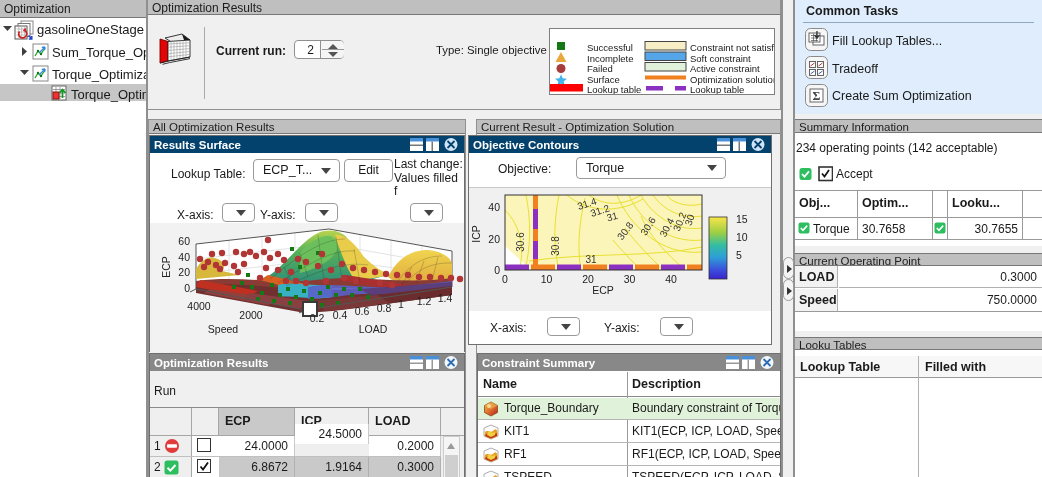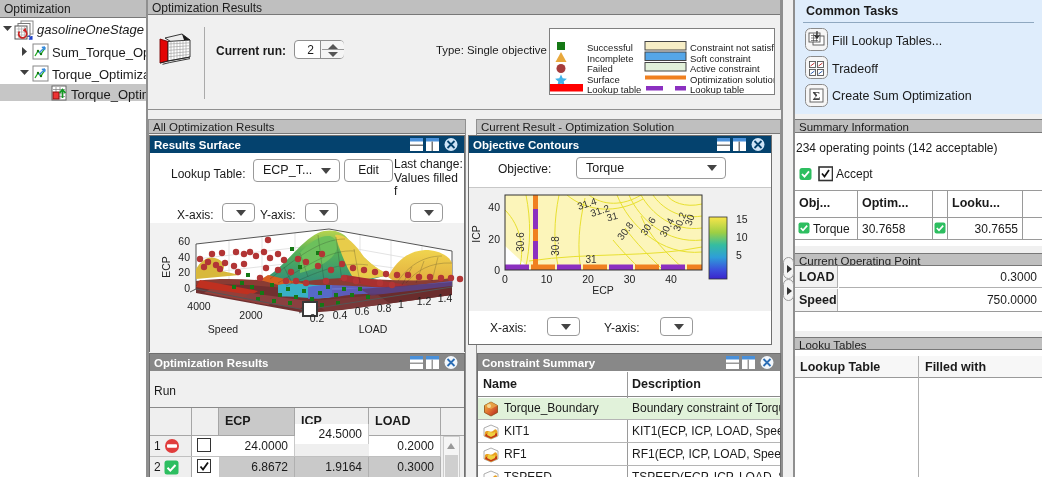--- a/index.html
+++ b/index.html
@@ -58,21 +58,21 @@
         <path d="M6 9 L12 3 M12 3 l-3.2 0.4 M12 3 l-0.4 3.2" stroke="#3388dd" stroke-width="1.3" fill="none"></path>
       </g>
 
       <g transform="translate(52,68)">
         <rect x="0" y="0" width="14" height="14" fill="#fff" stroke="#666"></rect>
         <path d="M1 3.5 h12 M1 7 h12 M1 10.5 h12 M4 1 v12 M8 1 v12" stroke="#888" stroke-width="0.8"></path>
         <rect x="1" y="6" width="6" height="7" fill="#ee3333" stroke="#881111"></rect>
         <path d="M10.5 12 v-8 m-3 3 l3 -3.5 l3 3.5" stroke="#119922" stroke-width="1.7" fill="none"></path>
       </g>
     </svg>
-    <div class="lbl" style="left:37px;top:22px;font-size:13px;font-style:italic;">gasolineOneStage</div>
+    <div class="lbl" style="left:37px;top:22px;font-size:13px;">gasolineOneStage</div>
     <div class="lbl" style="left:52px;top:45px;font-size:13px;">Sum_Torque_Optimization</div>
     <div class="lbl" style="left:52px;top:67px;font-size:13px;">Torque_Optimization</div>
     <div class="lbl" style="left:71px;top:87px;font-size:13px;">Torque_Optimization_Output</div>
   </div>
   <div class="abs" style="left:146px;top:0;width:2px;height:477px;background:#8f8f8f;"></div>
 
   <div class="abs" style="left:148px;top:0;width:633px;height:110px;background:#f0f0f0;border-right:1px solid #909090;border-bottom:1px solid #909090;">
     <div class="hdr" style="height:15px;line-height:14px;">Optimization Results</div>
     <div class="abs" style="left:56px;top:27px;width:1px;height:72px;background:#aaa;"></div>
 

